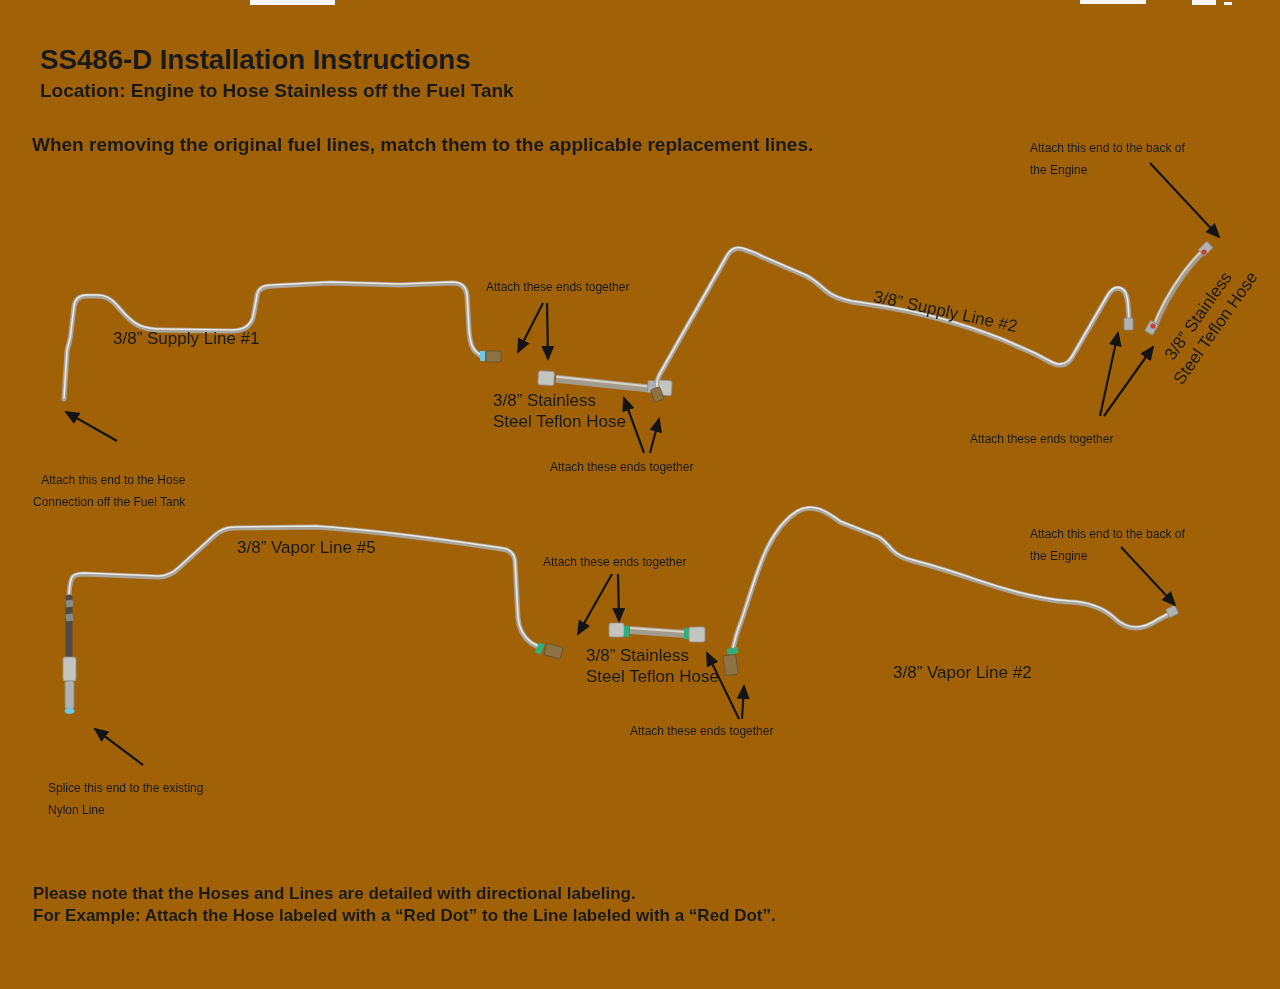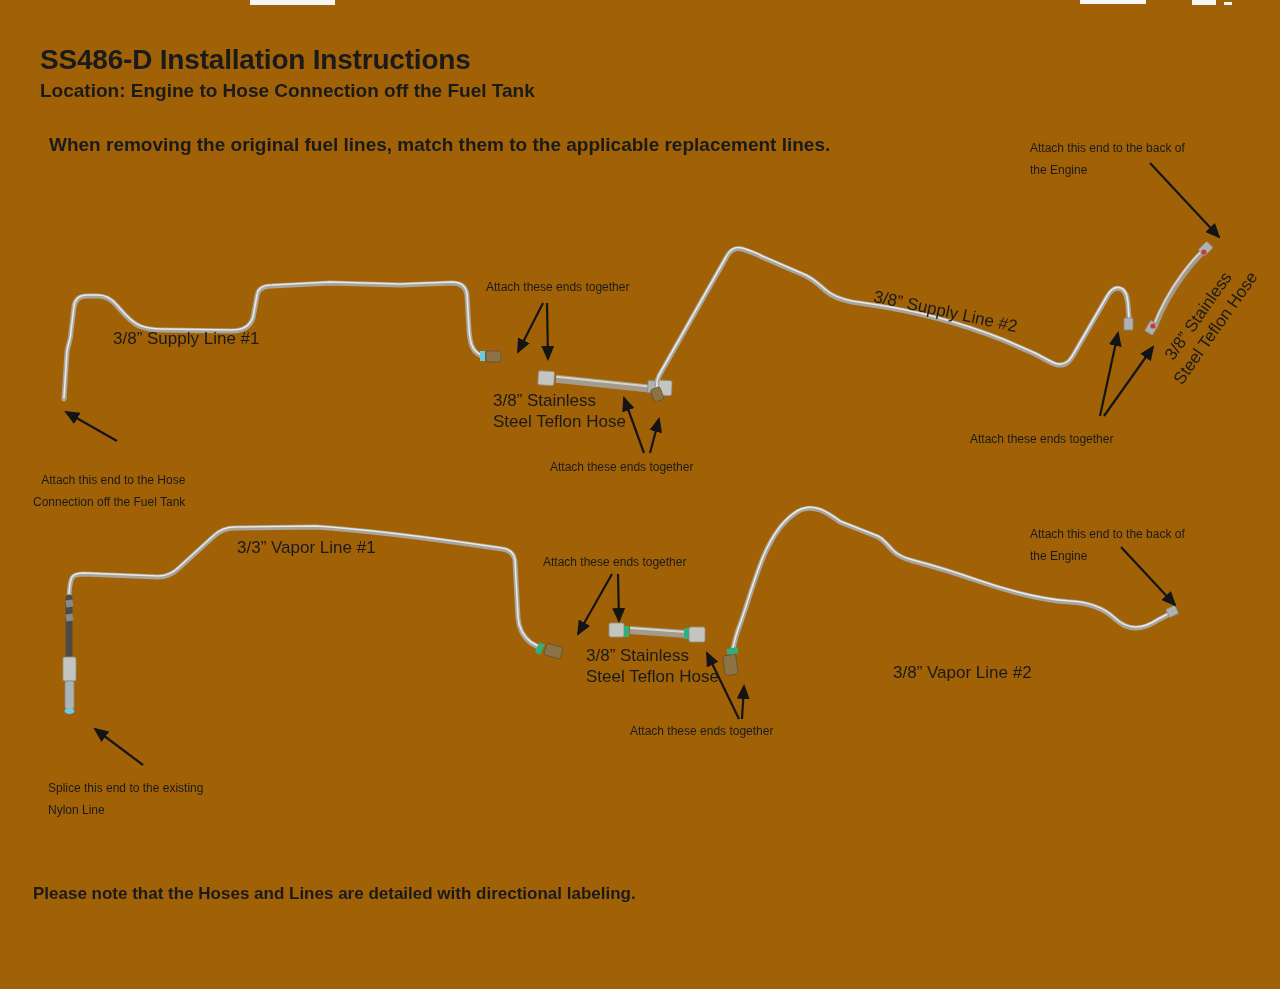--- a/index.html
+++ b/index.html
@@ -7,21 +7,21 @@
     --fitting_silver:#c3c5c0; --fitting_brass:#8d7344; --marker_blue:#6cc9e4;
     --marker_green:#2fae7e; --marker_red:#cc3b33; --dark_hose:#4e4a46; --arrow:#141414;
   }
   html,body{margin:0;padding:0;background:#ffffff;}
   .page{position:relative;width:1280px;height:989px;background:#a16207;overflow:hidden;
         font-family:"Liberation Sans",sans-serif;color:var(--text,#1a1a1a);}
   .abs{position:absolute;}
   .artifact{position:absolute;background:#f6f6f6;}
   .title{left:40px;top:44px;font-size:28px;font-weight:700;letter-spacing:-0.2px;}
   .subtitle{left:40px;top:80px;font-size:19px;font-weight:700;}
-  .intro{left:49px;top:134px;font-size:19px;font-weight:700;}
+  .intro{left:32px;top:134px;font-size:19px;font-weight:700;}
   .lbl{font-size:17px;font-weight:400;white-space:pre-line;line-height:21px;}
   .anno{font-size:12px;font-weight:400;white-space:pre-line;line-height:22px;}
   .rot-supply2{transform:rotate(12deg);transform-origin:left top;}
   .rot-hose-tr{width:170px;text-align:center;transform:rotate(-55deg);transform-origin:center center;}
   .footer1{left:33px;top:884px;font-size:17px;font-weight:700;}
   .footer2{left:33px;top:906px;font-size:17px;font-weight:700;}
   svg.canvas{position:absolute;left:0;top:0;}
   .tube{fill:none;stroke:var(--tube_base,#a8a49e);stroke-width:5;stroke-linecap:round;stroke-linejoin:round;}
   .tube-hi{fill:none;stroke:var(--tube_highlight,#ebe9e3);stroke-width:1.6;stroke-linecap:round;stroke-linejoin:round;}
   .braid{fill:none;stroke:var(--braid,#a39c8e);stroke-width:8;stroke-linecap:butt;}
@@ -41,21 +41,21 @@
 <body>
 
 <div class="page">
 
   <div class="artifact" style="left:250px;top:0;width:85px;height:5px;"></div>
   <div class="artifact" style="left:1080px;top:0;width:66px;height:4px;"></div>
   <div class="artifact" style="left:1192px;top:0;width:24px;height:5px;"></div>
   <div class="artifact" style="left:1224px;top:2px;width:8px;height:3px;"></div>
 
   <div class="abs title">SS486-D Installation Instructions</div>
-  <div class="abs subtitle">Location: Engine to Hose Connection off the Fuel Tank</div>
+  <div class="abs subtitle">Location: Engine to Hose Stainless off the Fuel Tank</div>
   <div class="abs intro">When removing the original fuel lines, match them to the applicable replacement lines.</div>
 
   <svg class="canvas" width="1280" height="989" viewBox="0 0 1280 989">
     <defs>
       <marker id="ah" markerUnits="userSpaceOnUse" markerWidth="15" markerHeight="13" refX="13" refY="6.5" orient="auto">
         <path class="ah-fill" d="M0,0 L15,6.5 L0,13 Z"></path>
       </marker>
       <path id="p-supply1" d="M 64,399 L 67,352 C 68,344 71,340 71,332 L 74,307 C 75,299 80,296 87,296 L 98,296 C 106,296 112,300 117,306 C 124,314 130,322 139,326 C 146,329 152,330 162,330 L 232,331 C 243,331 250,327 253,318 L 257,296 C 258,288 264,286 272,286 L 330,283 L 400,285 L 452,283 C 461,283 466,287 467,295 L 469,330 C 470,343 472,350 478,354 L 481,356"></path>
       <path id="p-supply2" d="M 659,394 C 656,388 656,382 659,376 L 726,258 C 730,250 735,247 742,249 C 748,251 755,253 762,257 L 806,276 C 814,280 819,285 826,291 C 833,297 842,300 852,302 L 872,305 C 920,312 965,325 1003,340 L 1035,354 C 1045,359 1052,364 1058,365 C 1066,366 1070,361 1074,354 L 1107,297 C 1111,290 1116,287 1121,289 C 1126,291 1127,297 1128,304 L 1129,319"></path>
       <path id="p-trhose" d="M 1154,328 C 1162,307 1172,290 1183,275 C 1192,263 1199,255 1206,249"></path>
@@ -150,26 +150,27 @@
 Steel Teflon Hose</div>
   <div class="abs anno" style="left:550px;top:456px;">Attach these ends together</div>
   <div class="abs anno" style="left:1030px;top:137px;">Attach this end to the back of
 the Engine</div>
   <div class="abs lbl rot-hose-tr" style="left:1122px;top:301px;">3/8” Stainless
 Steel Teflon Hose</div>
   <div class="abs anno" style="left:970px;top:428px;">Attach these ends together</div>
   <div class="abs anno" style="left:33px;top:469px;text-align:right;">Attach this end to the Hose
 Connection off the Fuel Tank</div>
 
-  <div class="abs lbl" style="left:237px;top:537px;">3/3” Vapor Line #1</div>
+  <div class="abs lbl" style="left:237px;top:537px;">3/8” Vapor Line #5</div>
   <div class="abs anno" style="left:543px;top:551px;">Attach these ends together</div>
   <div class="abs lbl" style="left:586px;top:645px;">3/8” Stainless
 Steel Teflon Hose</div>
   <div class="abs anno" style="left:630px;top:720px;">Attach these ends together</div>
   <div class="abs anno" style="left:1030px;top:523px;">Attach this end to the back of
 the Engine</div>
   <div class="abs lbl" style="left:893px;top:646px;margin-top:16px;">3/8” Vapor Line #2</div>
   <div class="abs footer1">Please note that the Hoses and Lines are detailed with directional labeling.</div>
 
   <div class="abs anno" style="left:48px;top:777px;">Splice this end to the existing
 Nylon Line</div>
+  <div class="abs footer2">For Example: Attach the Hose labeled with a “Red Dot” to the Line labeled with a “Red Dot”.</div>
 
 </div>
 
 </body></html>

